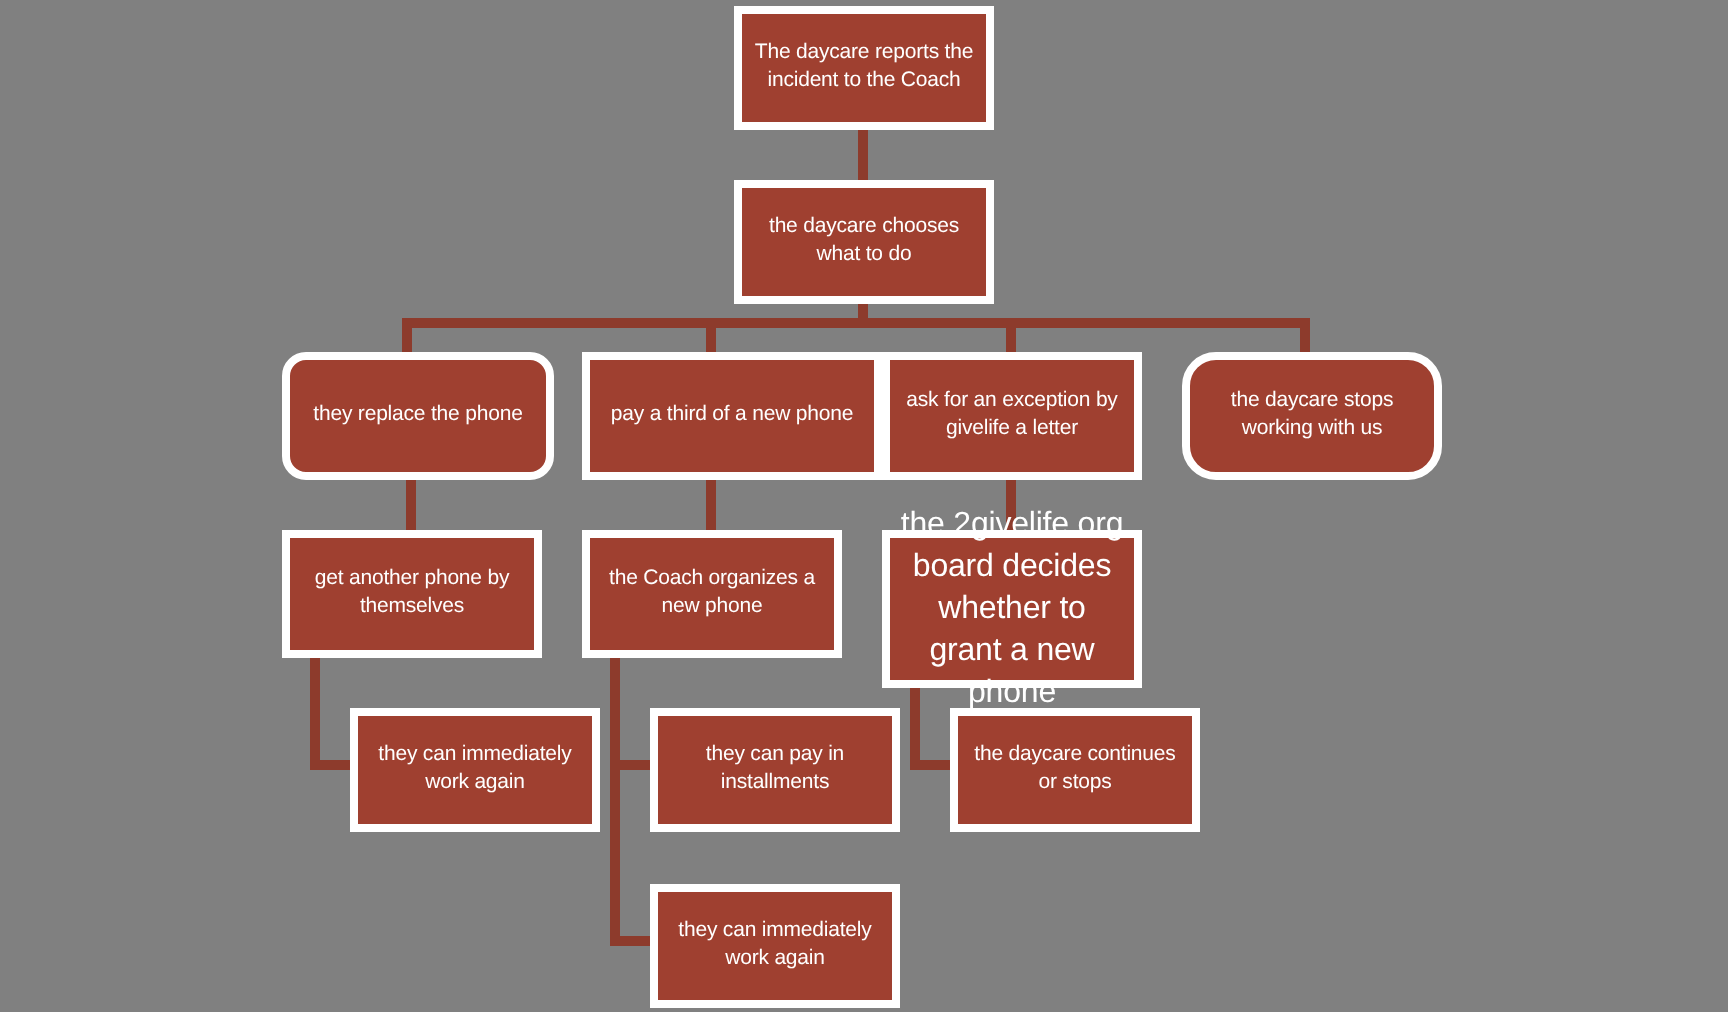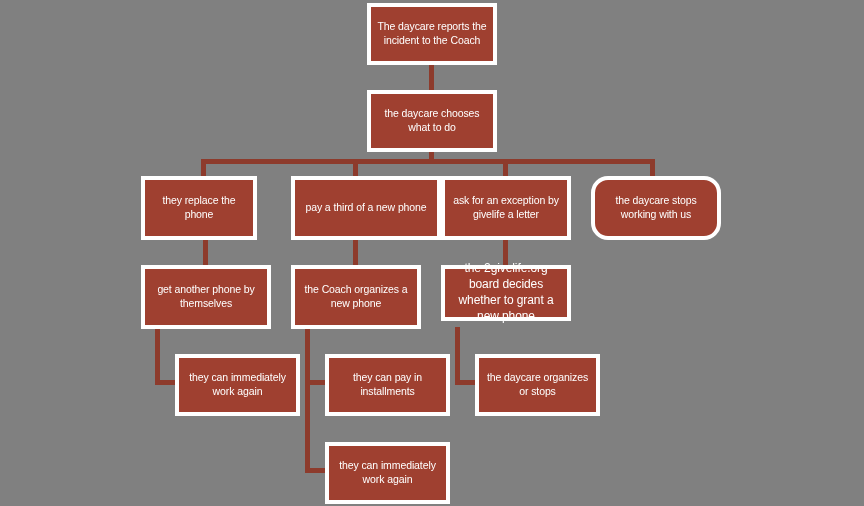--- a/index.html
+++ b/index.html
@@ -80,21 +80,21 @@
   <div class="conn" style="left:305px; top:468px; width:24px; height:5px;"></div>
 
   <div class="node" style="left:367px; top:90px; width:130px; height:62px;">
     <span>the daycare chooses what to do</span>
   </div>
 
   <div class="node" style="left:367px; top:3px; width:130px; height:62px;">
     <span>The daycare reports the incident to the Coach</span>
   </div>
 
-  <div class="node" style="left:141px; top:176px; width:116px; height:64px;">
+  <div class="node" style="left:141px; top:176px; width:136px; height:64px;border-radius:12px;">
     <span>they replace the phone</span>
   </div>
 
   <div class="node" style="left:291px; top:176px; width:150px; height:64px;">
     <span>pay a third of a new phone</span>
   </div>
 
   <div class="node" style="left:441px; top:176px; width:130px; height:64px;">
     <span>ask for an exception by givelife a letter</span>
   </div>
@@ -104,33 +104,33 @@
   </div>
 
   <div class="node" style="left:141px; top:265px; width:130px; height:64px;">
     <span>get another phone by themselves</span>
   </div>
 
   <div class="node" style="left:291px; top:265px; width:130px; height:64px;">
     <span>the Coach organizes a new phone</span>
   </div>
 
-  <div class="node" style="left:441px; top:265px; width:130px; height:56px; font-size:12px;">
+  <div class="node" style="left:441px; top:265px; width:130px; height:79px; font-size:16px;">
     <span>the 2givelife.org board decides whether to grant a new phone</span>
   </div>
 
   <div class="node" style="left:175px; top:354px; width:125px; height:62px;">
     <span>they can immediately work again</span>
   </div>
 
   <div class="node" style="left:325px; top:354px; width:125px; height:62px;">
     <span>they can pay in installments</span>
   </div>
 
   <div class="node" style="left:475px; top:354px; width:125px; height:62px;">
-    <span>the daycare organizes or stops</span>
+    <span>the daycare continues or stops</span>
   </div>
 
   <div class="node" style="left:325px; top:442px; width:125px; height:62px;">
     <span>they can immediately work again</span>
   </div>
 
 </div>
 
 </body></html>

